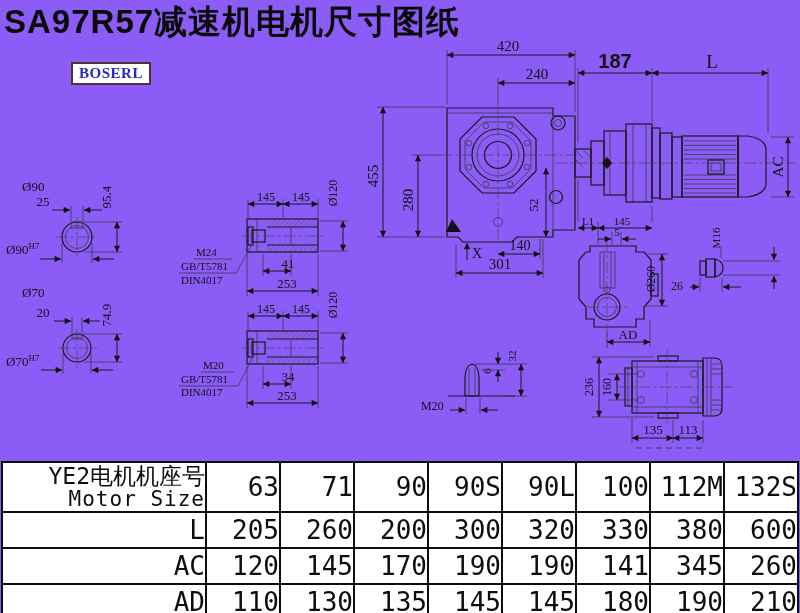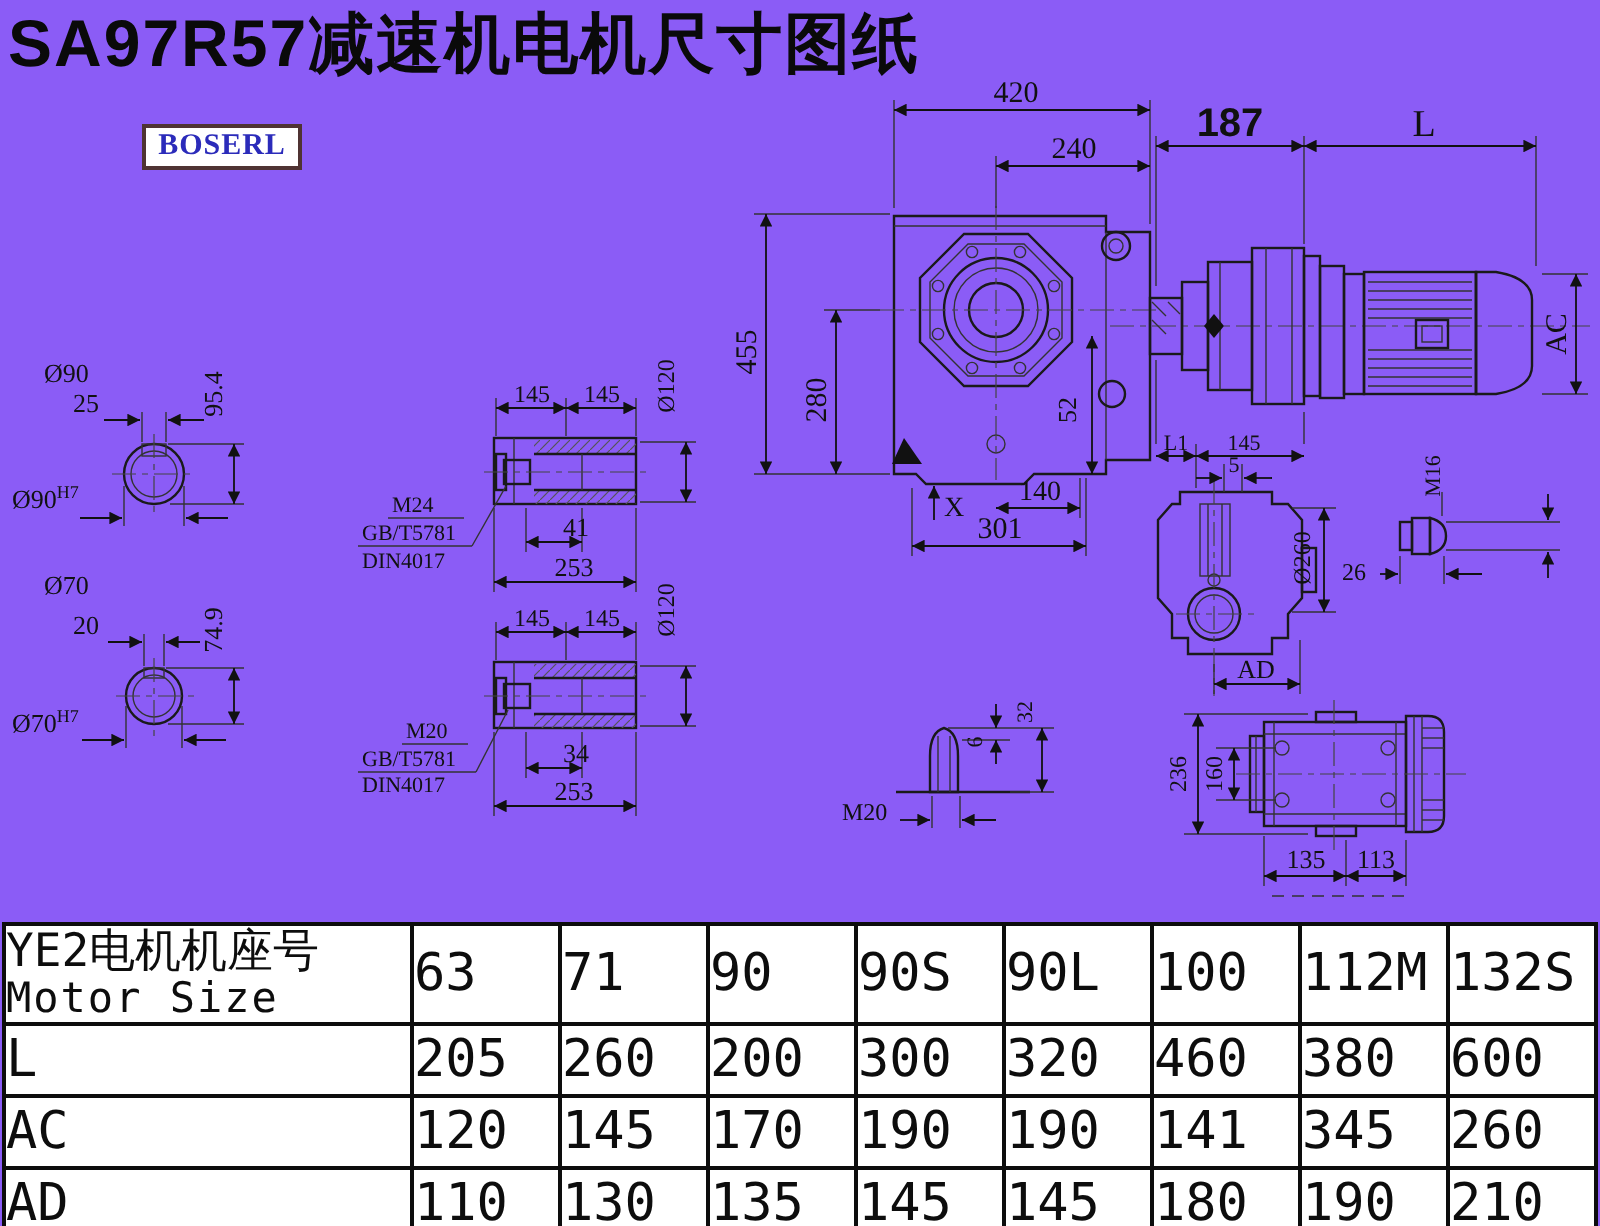--- a/index.html
+++ b/index.html
@@ -15,21 +15,21 @@
   svg .thin{stroke:#333;stroke-width:.7;fill:none;}
   svg .diml{stroke:#111;stroke-width:.9;fill:none;}
   svg .cl{stroke:#444;stroke-width:.6;fill:none;stroke-dasharray:12 3 3 3;}
   svg .dash{stroke:#333;stroke-width:.8;fill:none;stroke-dasharray:6 4;}
   svg text{fill:#111;font-family:"Liberation Serif",serif;}
   .t11{font-size:11px;} .t12{font-size:12px;} .t13{font-size:13px;}
   .t14{font-size:14px;} .t15{font-size:15px;} .t19{font-size:19px;}
   .bigsans{font-family:"Liberation Sans",sans-serif;font-weight:bold;font-size:20px;}
   table.dims{position:absolute;left:1px;top:461px;width:798px;border-collapse:collapse;
              table-layout:fixed;background:#fff;}
-  table.dims th,table.dims td{border:2px solid #0d0d0d;text-align:left;vertical-align:middle;
+  table.dims th,table.dims td{border:2px solid #0d0d0d;text-align:right;vertical-align:middle;
              font-family:"DejaVu Sans Mono",monospace;color:#0d0d0d;padding:0;}
   table.dims td{font-size:26px;height:34px;}
   table.dims th{font-size:26px;height:48px;font-weight:normal;}
   th .cn{font-size:23px;line-height:24px;}
   th .en{font-size:21px;line-height:22px;letter-spacing:1px;}
 </style>
 </head>
 <body>
 
 <div class="page">
@@ -409,21 +409,21 @@
       <th>112M</th>
       <th>132S</th>
     </tr>
     <tr>
       <td>L</td>
       <td>205</td>
       <td>260</td>
       <td>200</td>
       <td>300</td>
       <td>320</td>
-      <td>460</td>
+      <td>330</td>
       <td>380</td>
       <td>600</td>
     </tr>
     <tr>
       <td>AC</td>
       <td>120</td>
       <td>145</td>
       <td>170</td>
       <td>190</td>
       <td>190</td>

